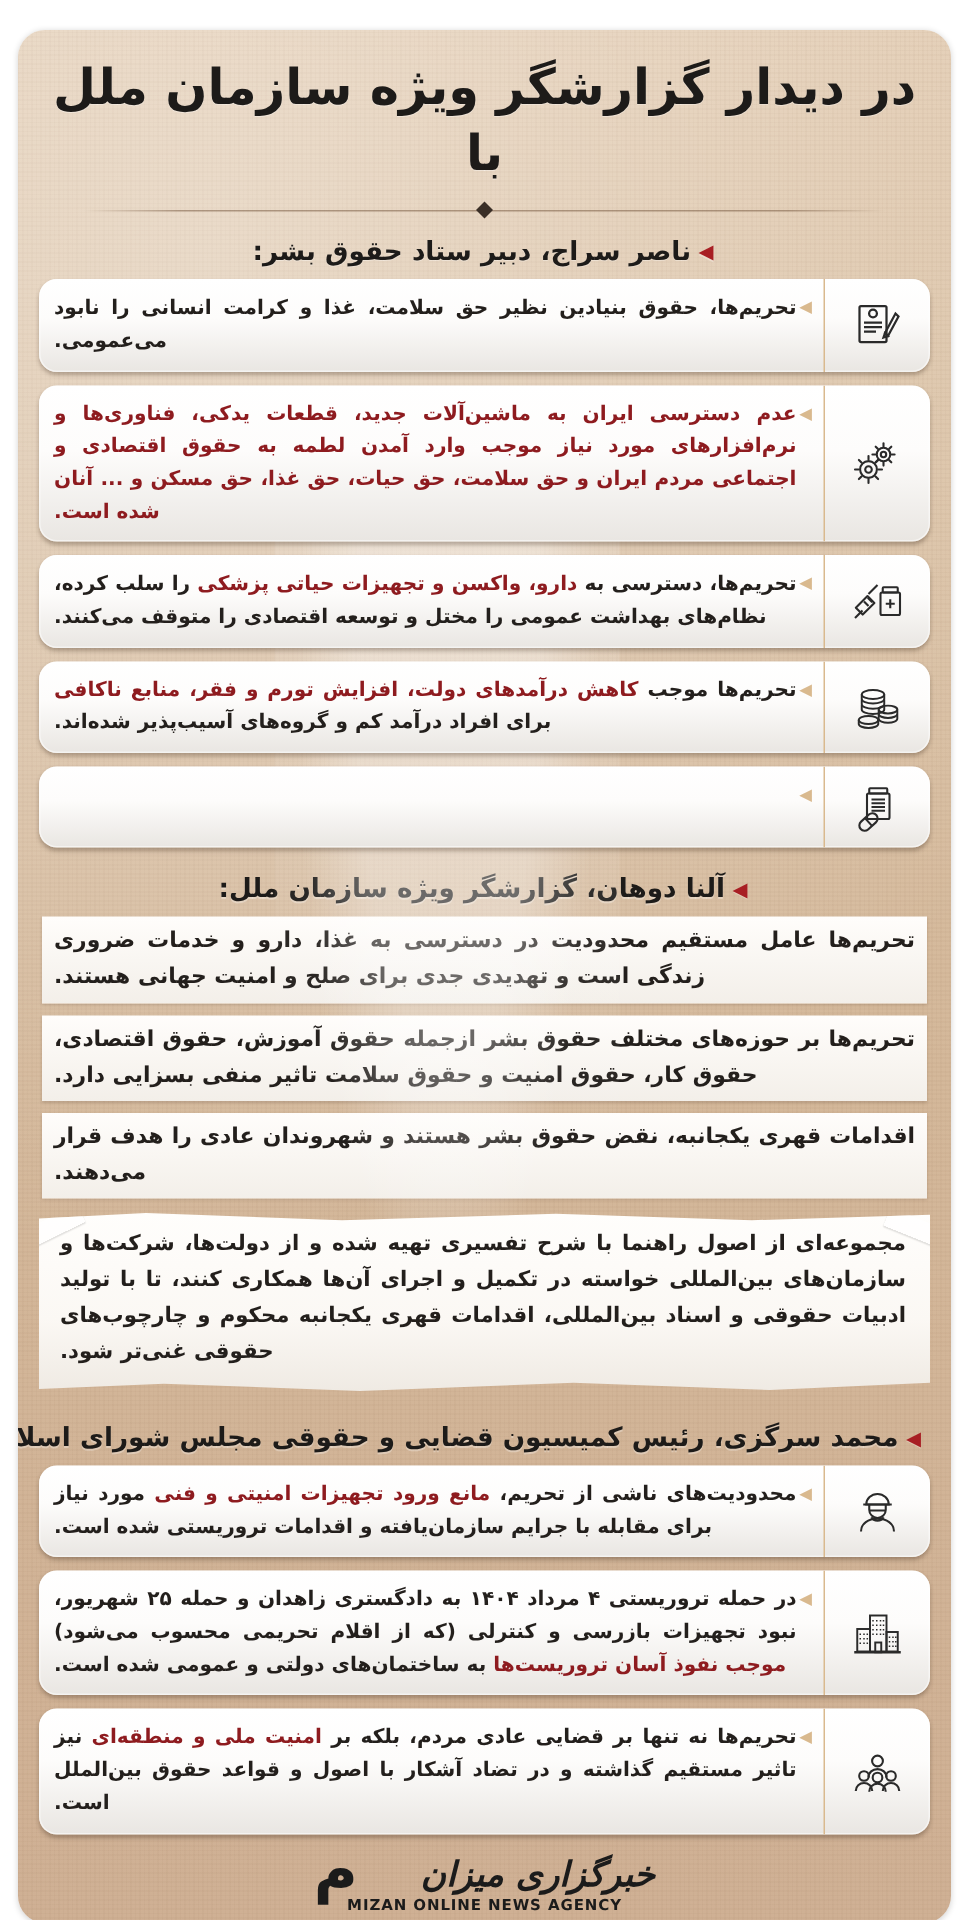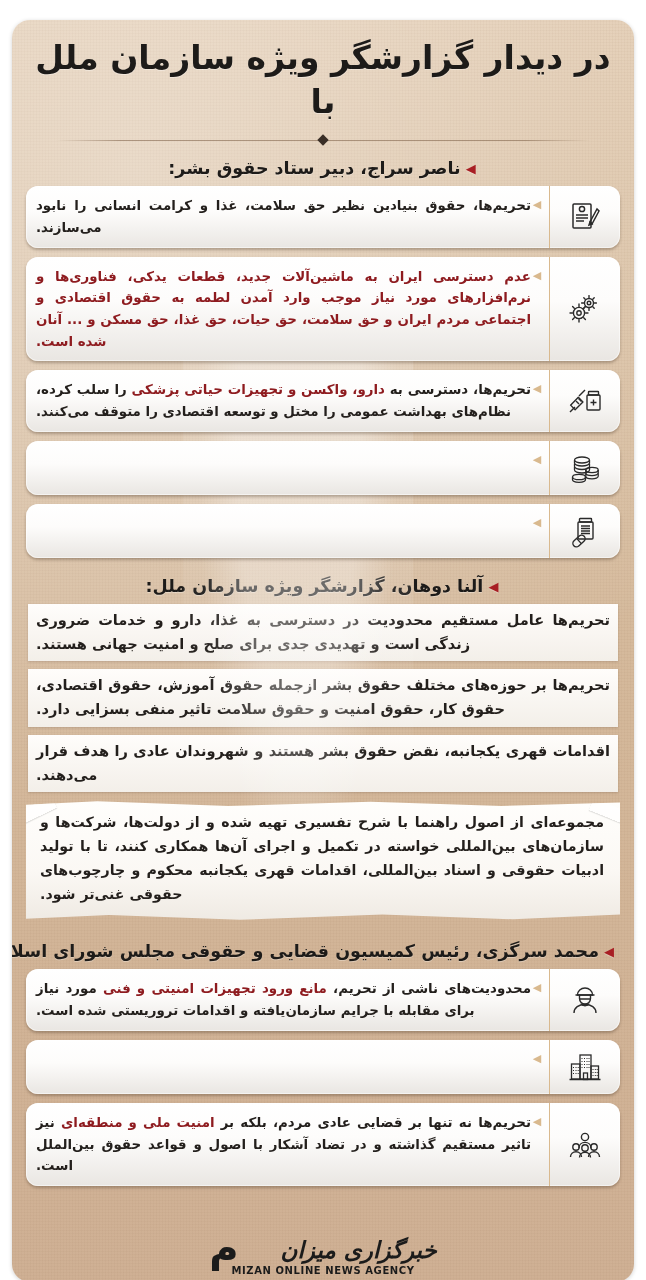--- a/index.html
+++ b/index.html
@@ -263,21 +263,21 @@
           <circle cx="14" cy="9" r="2.6"></circle>
           <line x1="8" y1="15" x2="20" y2="15"></line>
           <line x1="8" y1="18" x2="20" y2="18"></line>
           <line x1="8" y1="21" x2="16" y2="21"></line>
           <path d="M22 22 L29 9 L31 11 L24 24 Z"></path>
           <path d="M22 22 L24 24 L21 25 Z"></path>
         </svg>
       </div>
       <div class="body">
         <div class="bullet">◀</div>
-        <div class="txt">تحریم‌ها، حقوق بنیادین نظیر حق سلامت، غذا و کرامت انسانی را نابود می‌سازند.</div>
+        <div class="txt">تحریم‌ها، حقوق بنیادین نظیر حق سلامت، غذا و کرامت انسانی را نابود می‌عمومی.</div>
       </div>
     </div>
 
     <div class="card">
       <div class="icon-cell">
         <svg width="36" height="34" viewBox="0 0 36 34" fill="none" stroke="#2a2a2a" stroke-width="1.4">
           <g transform="translate(22,11)">
             <circle r="4.5"></circle>
               <circle r="1.8"></circle>
             <g stroke-linecap="round">
@@ -350,20 +350,21 @@
             <path d="M17.8 22.2 v3 a6.2 2.6 0 0 0 12.4 0 v-3"></path>
           </g>
           <g>
             <ellipse cx="11" cy="26" rx="6.5" ry="2.7"></ellipse>
             <path d="M4.5 26 v2.6 a6.5 2.7 0 0 0 13 0 v-2.6"></path>
           </g>
         </svg>
       </div>
       <div class="body">
         <div class="bullet">◀</div>
+        <div class="txt"><span>تحریم‌ها موجب </span><span class="hl">کاهش درآمدهای دولت، افزایش تورم و فقر، منابع ناکافی</span><span> برای افراد درآمد کم و گروه‌های آسیب‌پذیر شده‌اند.</span></div>
       </div>
     </div>
 
     <div class="card">
       <div class="icon-cell">
         <svg width="34" height="34" viewBox="0 0 34 34" fill="none" stroke="#2a2a2a" stroke-width="1.4">
           <rect x="10" y="8" width="15" height="17" rx="1"></rect>
           <rect x="11.5" y="4.5" width="12" height="3.5" rx="0.6"></rect>
           <line x1="13" y1="12" x2="22" y2="12"></line>
           <line x1="13" y1="14.5" x2="22" y2="14.5"></line>
@@ -461,20 +462,21 @@
               <line x1="30.2" y1="21" x2="30.2" y2="22"></line>
             <line x1="26" y1="24" x2="26" y2="25"></line>
               <line x1="28.3" y1="24" x2="28.3" y2="25"></line>
               <line x1="30.2" y1="24" x2="30.2" y2="25"></line>
           </g>
           <rect x="16.5" y="22" width="4" height="6.5"></rect>
         </svg>
       </div>
       <div class="body">
         <div class="bullet">◀</div>
+        <div class="txt"><span>در حمله تروریستی ۴ مرداد ۱۴۰۴ به دادگستری زاهدان و حمله ۲۵ شهریور، نبود تجهیزات بازرسی و کنترلی (که از اقلام تحریمی محسوب می‌شود) </span><span class="hl">موجب نفوذ آسان تروریست‌ها</span><span> به ساختمان‌های دولتی و عمومی شده است.</span></div>
       </div>
     </div>
 
     <div class="card">
       <div class="icon-cell">
         <svg width="36" height="32" viewBox="0 0 36 32" fill="none" stroke="#2a2a2a" stroke-width="1.4">
           <circle cx="18" cy="9" r="3.6"></circle>
           <path d="M12 20 c0-3.4 2.7-5.6 6-5.6 s6 2.2 6 5.6"></path>
           <circle cx="9" cy="19" r="3.2"></circle>
           <path d="M3.5 29 c0-3.2 2.5-5.3 5.5-5.3 s5.5 2.1 5.5 5.3"></path>

